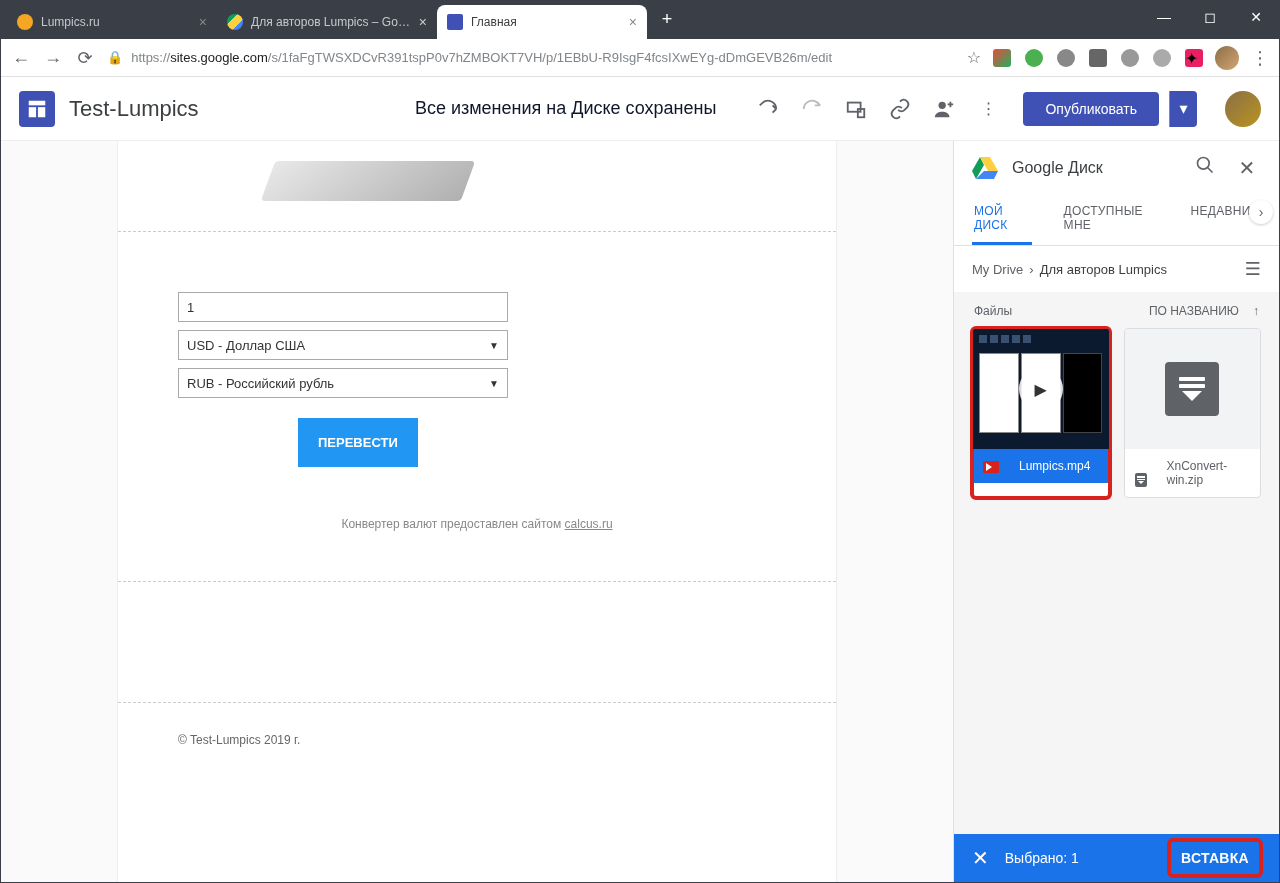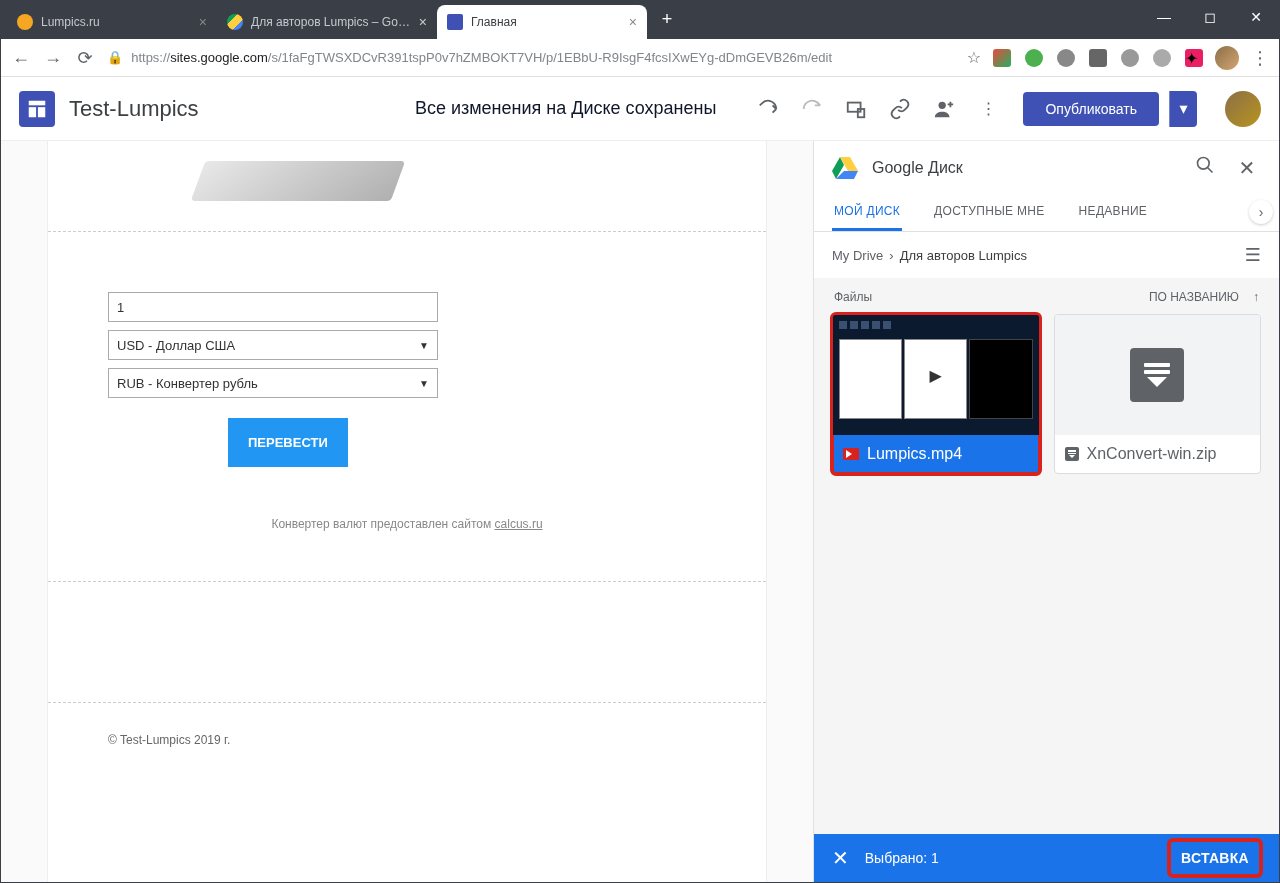--- a/index.html
+++ b/index.html
@@ -40,21 +40,21 @@
 .converter{margin-top:60px}
 .conv-input{width:330px;height:30px;border:1px solid #aaa;padding:4px 8px;font-size:13px;margin-bottom:8px;display:flex;align-items:center;justify-content:space-between}
 .conv-input span:first-child{color:#333}
 .dd-arrow{font-size:10px;color:#333}
 .conv-label{text-align:center;width:330px;font-size:12px;color:#666;margin:8px 0}
 .conv-btn{background:#2196f3;color:#fff;padding:17px 20px;font-size:13px;font-weight:bold;border:none;cursor:pointer;margin:12px 0 0 120px}
 .conv-footer{font-size:12px;color:#888;text-align:center;margin-top:50px}
 .conv-footer a{color:#888;text-decoration:underline}
 hr.dashed{border:none;border-top:1px dashed #ccc;margin:30px -60px}
 .copyright{font-size:12px;color:#666;margin-top:30px}
-.drive-panel{width:466px;background:#fff;border-left:1px solid #e0e0e0;display:flex;flex-direction:column;position:relative}
+.drive-panel{width:326px;background:#fff;border-left:1px solid #e0e0e0;display:flex;flex-direction:column;position:relative}
 .drive-header{display:flex;align-items:center;padding:14px 18px;gap:14px}
 .drive-logo{width:26px;height:22px;position:relative}
 .drive-title{font-size:16px;color:#3c4043;flex:1}
 .drive-header .ico-btn{color:#5f6368;font-size:20px;cursor:pointer;width:28px;text-align:center}
 .drive-tabs{display:flex;padding:0 18px;border-bottom:1px solid #e0e0e0;gap:30px;position:relative}
 .drive-tab{font-size:12px;font-weight:500;color:#5f6368;padding:10px 2px;cursor:pointer;letter-spacing:0.3px}
 .drive-tab.active{color:#1a73e8;border-bottom:3px solid #1a73e8}
 .tab-chevron{position:absolute;right:6px;top:6px;width:24px;height:24px;border-radius:50%;background:#fff;box-shadow:0 1px 3px rgba(0,0,0,0.2);display:flex;align-items:center;justify-content:center;color:#5f6368;font-size:14px;cursor:pointer}
 .breadcrumb{padding:12px 18px;font-size:13px;color:#5f6368;display:flex;align-items:center;gap:6px}
 .breadcrumb .list-view{margin-left:auto;font-size:18px;cursor:pointer}
@@ -63,21 +63,21 @@
 .section-label .sort{display:flex;align-items:center;gap:14px}
 .file-grid{display:grid;grid-template-columns:1fr 1fr;gap:14px}
 .file-card{background:#fff;border:1px solid #dadce0;border-radius:4px;overflow:hidden;cursor:pointer}
 .file-card.selected{outline:4px solid #d8221e;outline-offset:-2px}
 .file-thumb{height:120px;background:#1a1a2e;display:flex;align-items:center;justify-content:center;position:relative}
 .file-thumb.archive{background:#f1f3f4}
 .play-overlay{width:44px;height:44px;border-radius:50%;background:rgba(255,255,255,0.85);display:flex;align-items:center;justify-content:center;color:#333;font-size:16px}
 .archive-ico{width:54px;height:54px;background:#5f6368;border-radius:4px;display:flex;flex-direction:column;align-items:center;justify-content:center;gap:3px}
 .archive-ico .line{width:26px;height:4px;background:#fff;border-radius:1px}
 .archive-ico .arrow{width:0;height:0;border-left:10px solid transparent;border-right:10px solid transparent;border-top:10px solid #fff}
-.file-label{padding:10px;font-size:16px;color:#5f6368;display:flex;align-items:center;gap:8px}
+.file-label{padding:10px;font-size:12px;color:#5f6368;display:flex;align-items:flex-end;gap:20px}
 .file-label.sel-label{background:#1a73e8;color:#fff}
 .video-ico{width:16px;height:12px;background:#d8221e;border-radius:1px;position:relative}
 .video-ico::after{content:'';position:absolute;left:3px;top:2px;width:0;height:0;border-left:6px solid #fff;border-top:4px solid transparent;border-bottom:4px solid transparent}
 .file-label .arch-sm{width:14px;height:14px;background:#5f6368;border-radius:2px;display:flex;align-items:center;justify-content:center;flex-direction:column;gap:1px}
 .arch-sm .l{width:8px;height:1.5px;background:#fff}
 .arch-sm .a{width:0;height:0;border-left:3px solid transparent;border-right:3px solid transparent;border-top:3px solid #fff}
 .windows-mock{background:#0b1a2e;width:100%;height:100%;position:relative;padding:6px}
 .wm-top{height:14px;display:flex;gap:3px;margin-bottom:4px}
 .wm-top span{width:8px;height:8px;background:#3a5070}
 .wm-wins{display:flex;gap:2px;height:80px}
@@ -197,21 +197,21 @@
       <div class="converter">
         <div class="conv-input">
             <span>1</span>
             <span></span>
           </div>
         <div class="conv-input">
             <span>USD - Доллар США</span>
             <span class="dd-arrow">▼</span>
           </div>
         <div class="conv-input">
-            <span>RUB - Конвертер рубль</span>
+            <span>RUB - Российский рубль</span>
             <span class="dd-arrow">▼</span>
           </div>
         <button class="conv-btn">ПЕРЕВЕСТИ</button>
         <div class="conv-footer">
           <span>Конвертер валют предоставлен сайтом </span><a>calcus.ru</a>
         </div>
       </div>
       <hr class="dashed" style="margin-top:50px">
       <hr class="dashed" style="margin-top:120px">
       <div class="copyright">© Test-Lumpics 2019 г.</div>

